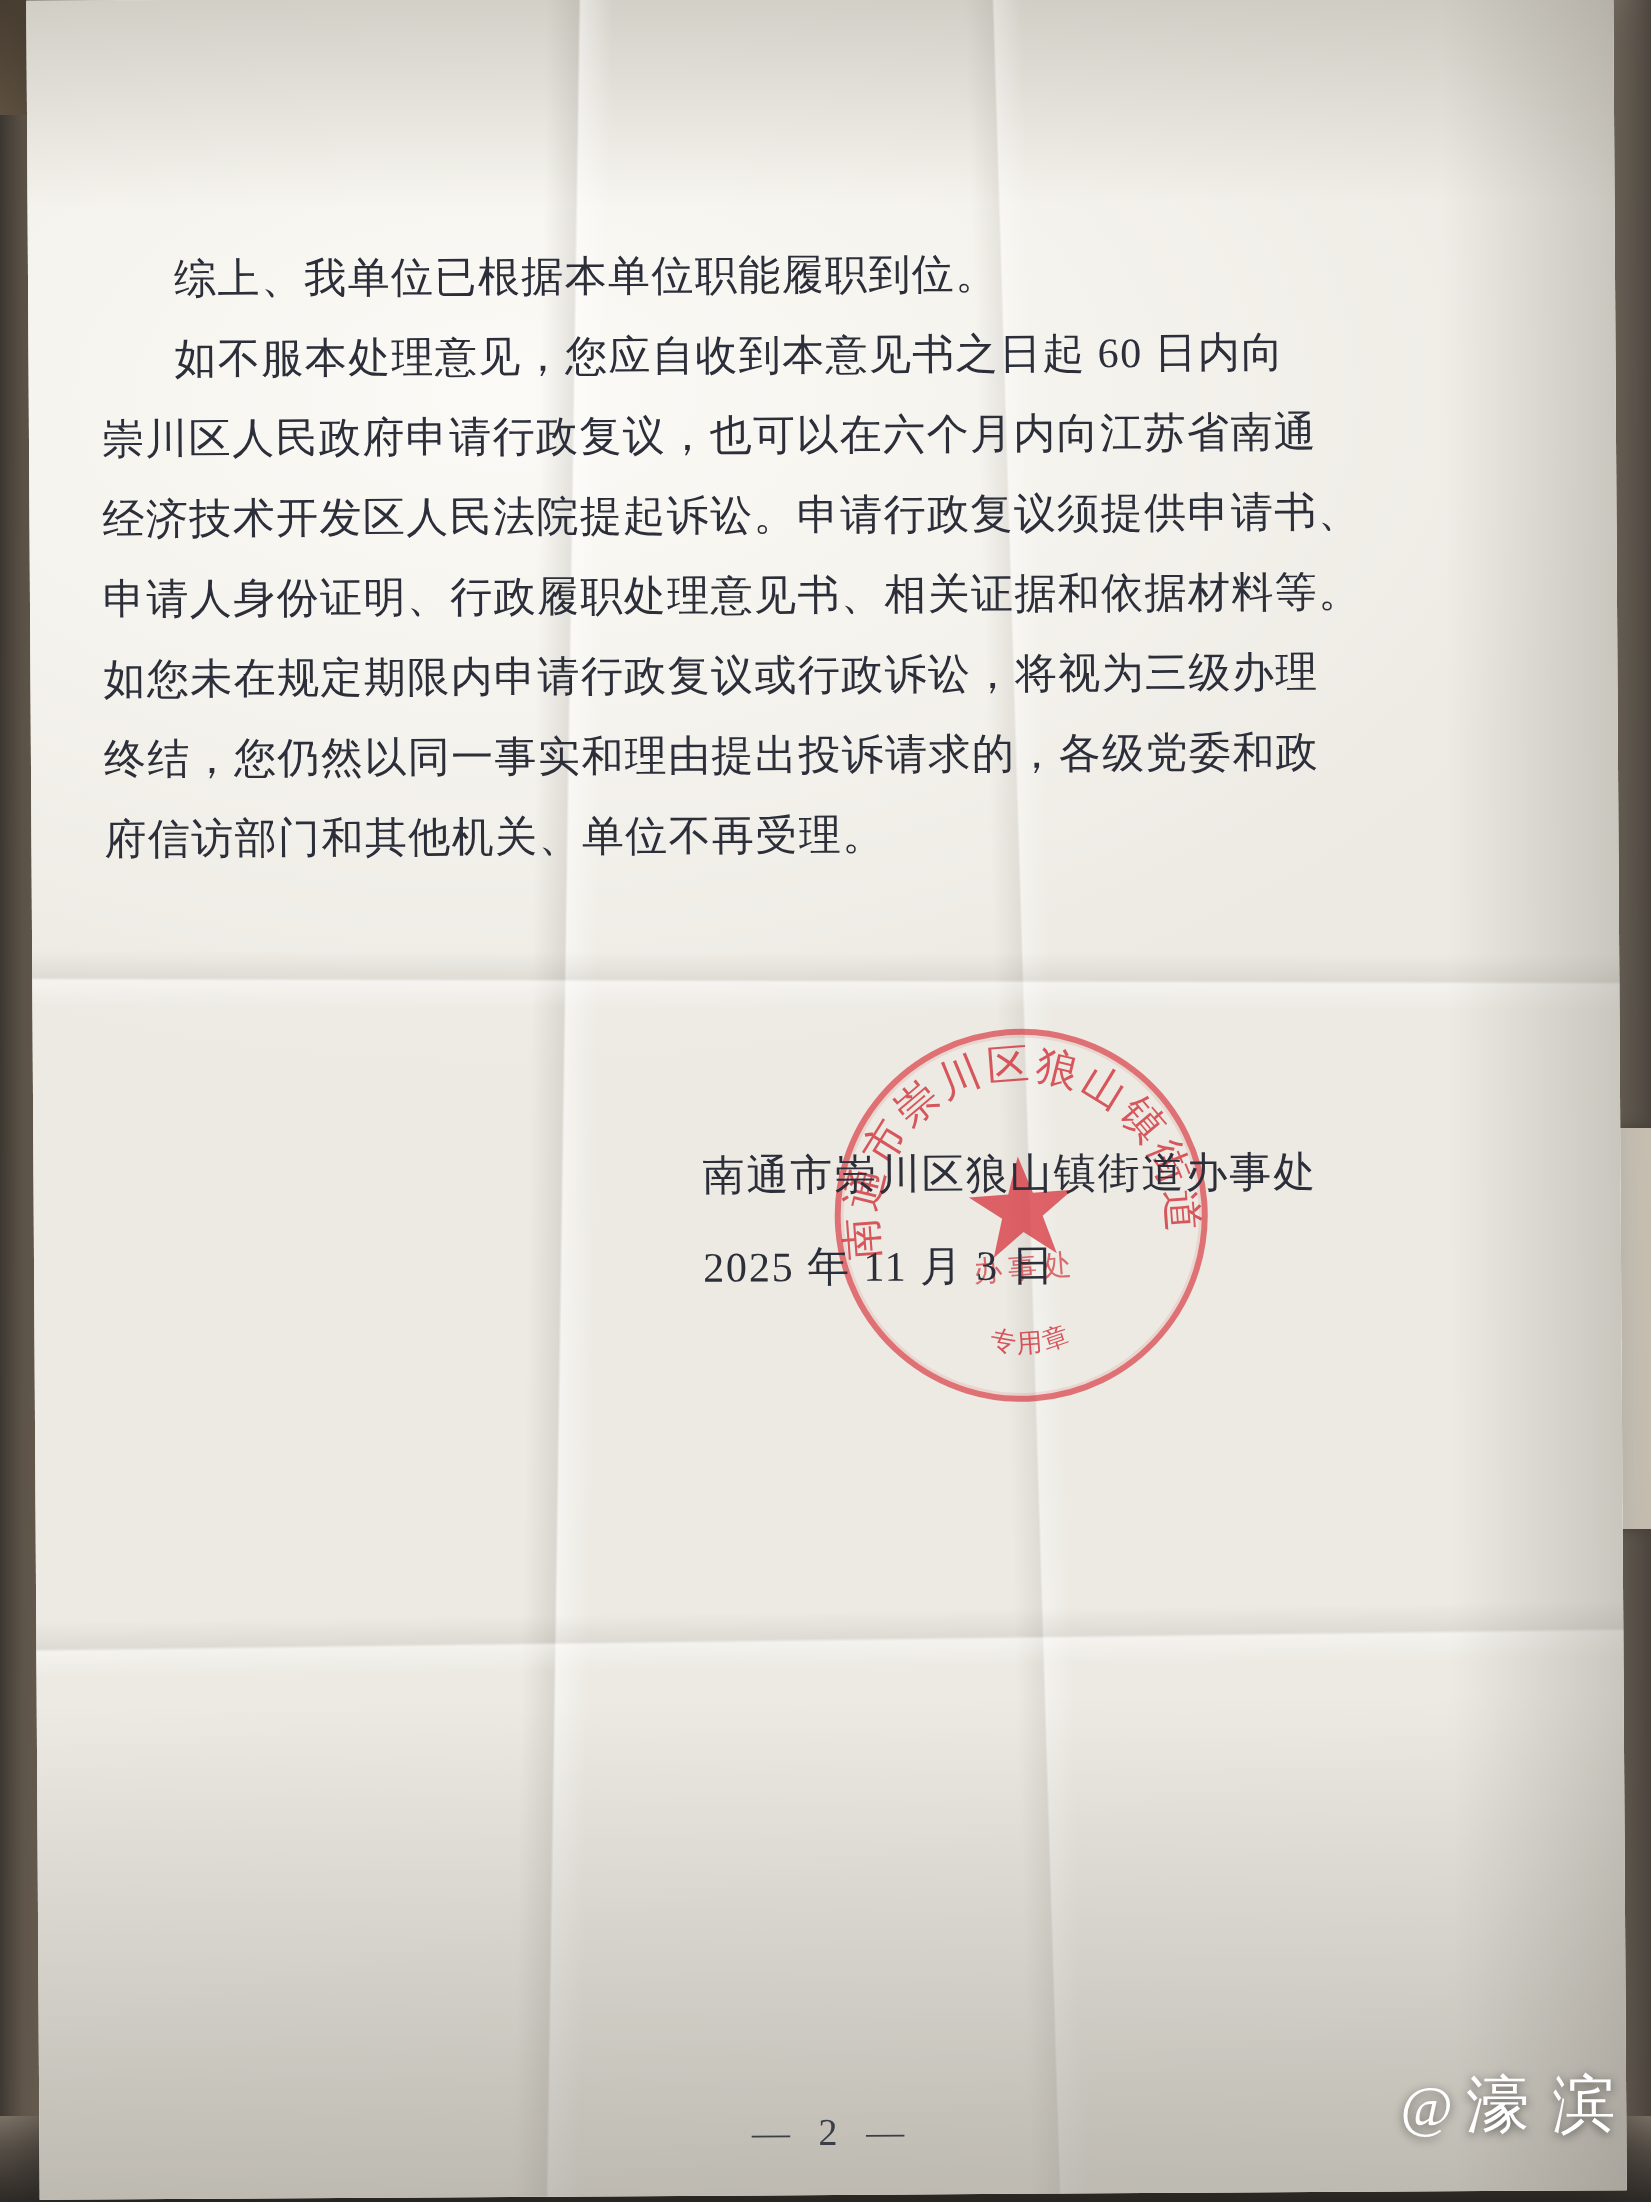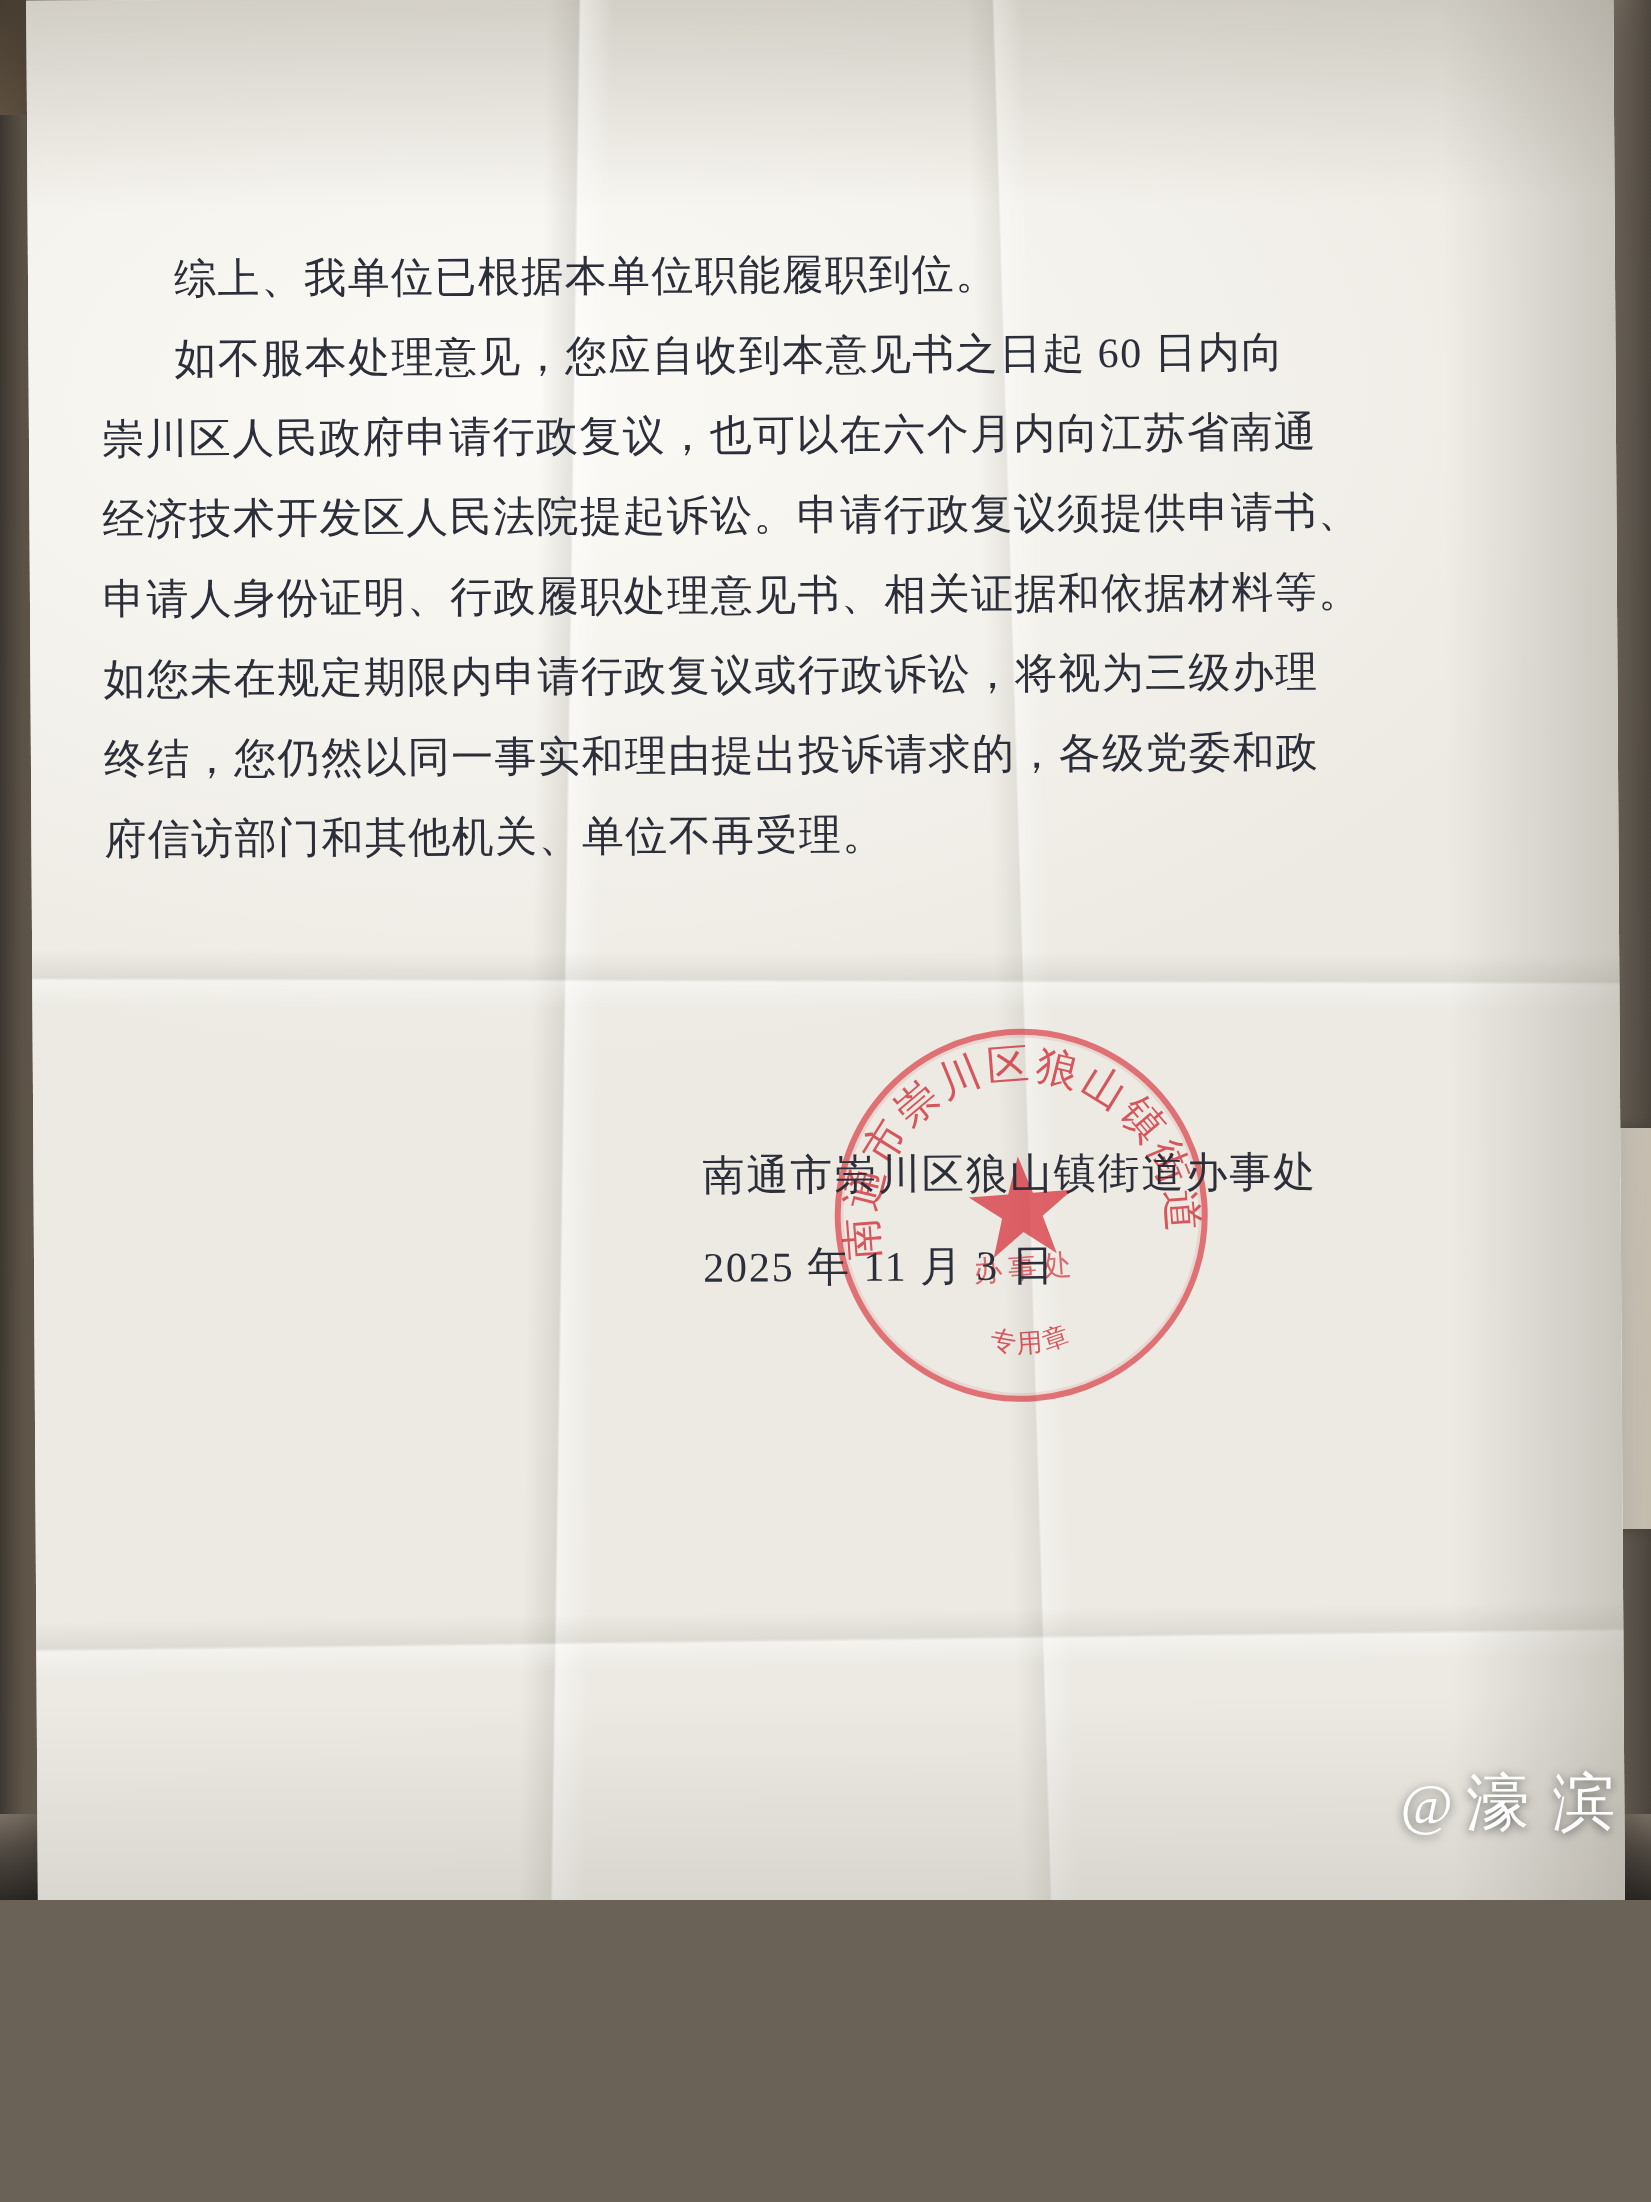--- a/index.html
+++ b/index.html
@@ -11,21 +11,21 @@
     width: 1652px;
     height: 2202px;
     overflow: hidden;
     font-family: "Liberation Serif", serif;
   }
 
   
   #photo {
     position: relative;
     width: 1652px;
-    height: 1900px;
+    height: 2202px;
     background: #8d8378;
     overflow: hidden;
   }
 
   
   .desk-left {
     position: absolute;
     left: 0; top: 0;
     width: 57px; height: 2202px;
     background: linear-gradient(90deg, #3f3a33 0%, #6a5f52 40%, #8a7d6c 100%);

